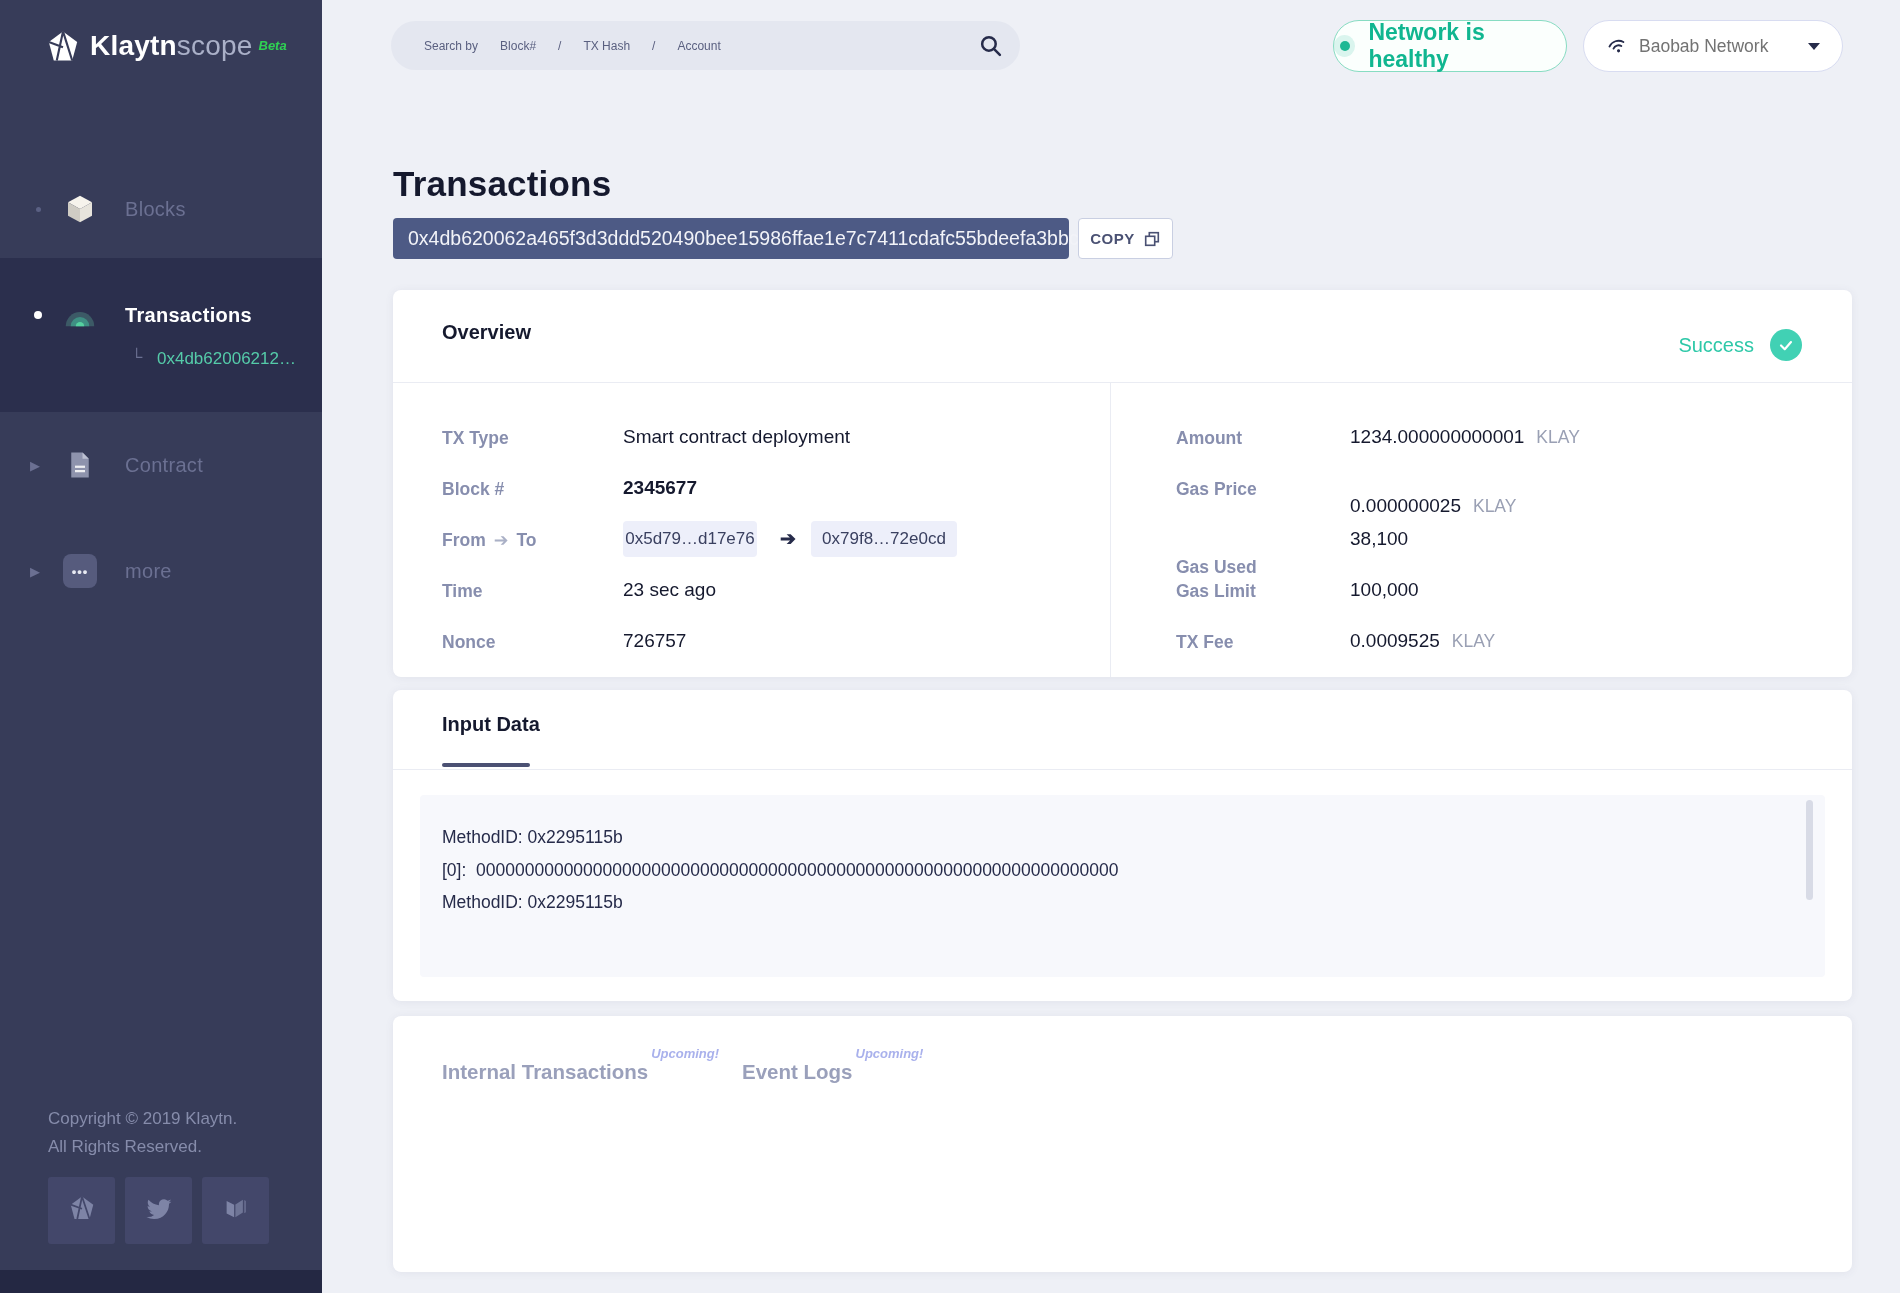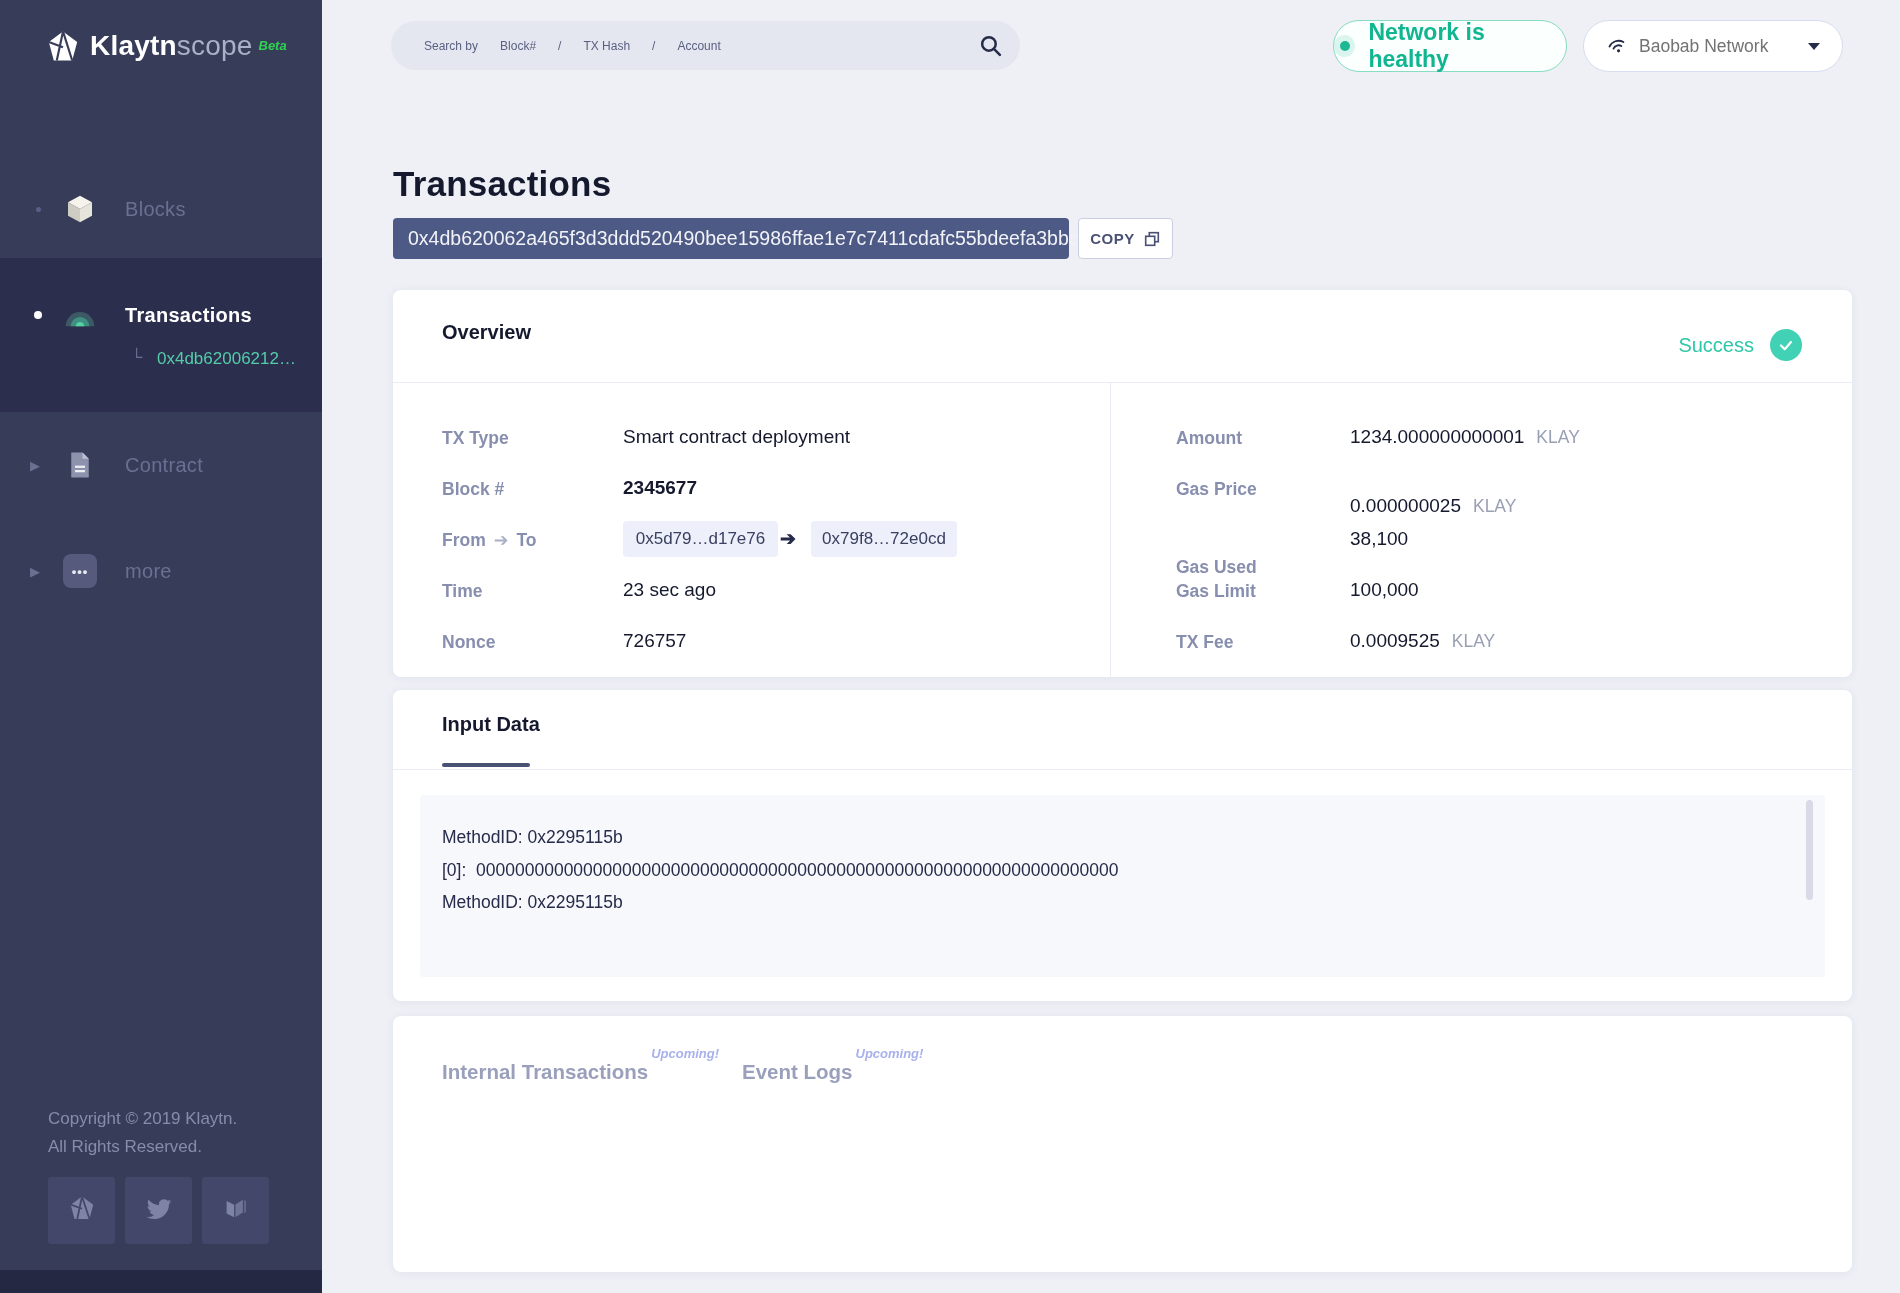--- a/index.html
+++ b/index.html
@@ -249,21 +249,21 @@
       <div class="card-head-border"></div>
       <div class="ov-divider"></div>
 
       <span class="ov-label" style="left:49px; top:138px;">TX Type</span>
       <span class="ov-value" style="left:230px; top:136px;">Smart contract deployment</span>
 
       <span class="ov-label" style="left:49px; top:189px;">Block #</span>
       <span class="ov-value" style="left:230px; top:187px; font-weight:700;">2345677</span>
 
       <span class="ov-label" style="left:49px; top:240px;"><span>From</span><span class="fromto-arrow-lbl">➔</span><span>To</span></span>
-      <span class="addr-chip" style="left:230px; top:231px; width:155px;">0x5d79…d17e76</span>
+      <span class="addr-chip" style="left:230px; top:231px; width:134px;">0x5d79…d17e76</span>
       <span class="ov-value" style="left:387px; top:237px; font-weight:700; color:#262b4a;">➔</span>
       <span class="addr-chip" style="left:418px; top:231px; width:146px;">0x79f8…72e0cd</span>
 
       <span class="ov-label" style="left:49px; top:291px;">Time</span>
       <span class="ov-value" style="left:230px; top:289px;">23 sec ago</span>
 
       <span class="ov-label" style="left:49px; top:342px;">Nonce</span>
       <span class="ov-value" style="left:230px; top:340px;">726757</span>
 
       <span class="ov-label" style="left:783px; top:138px;">Amount</span>

